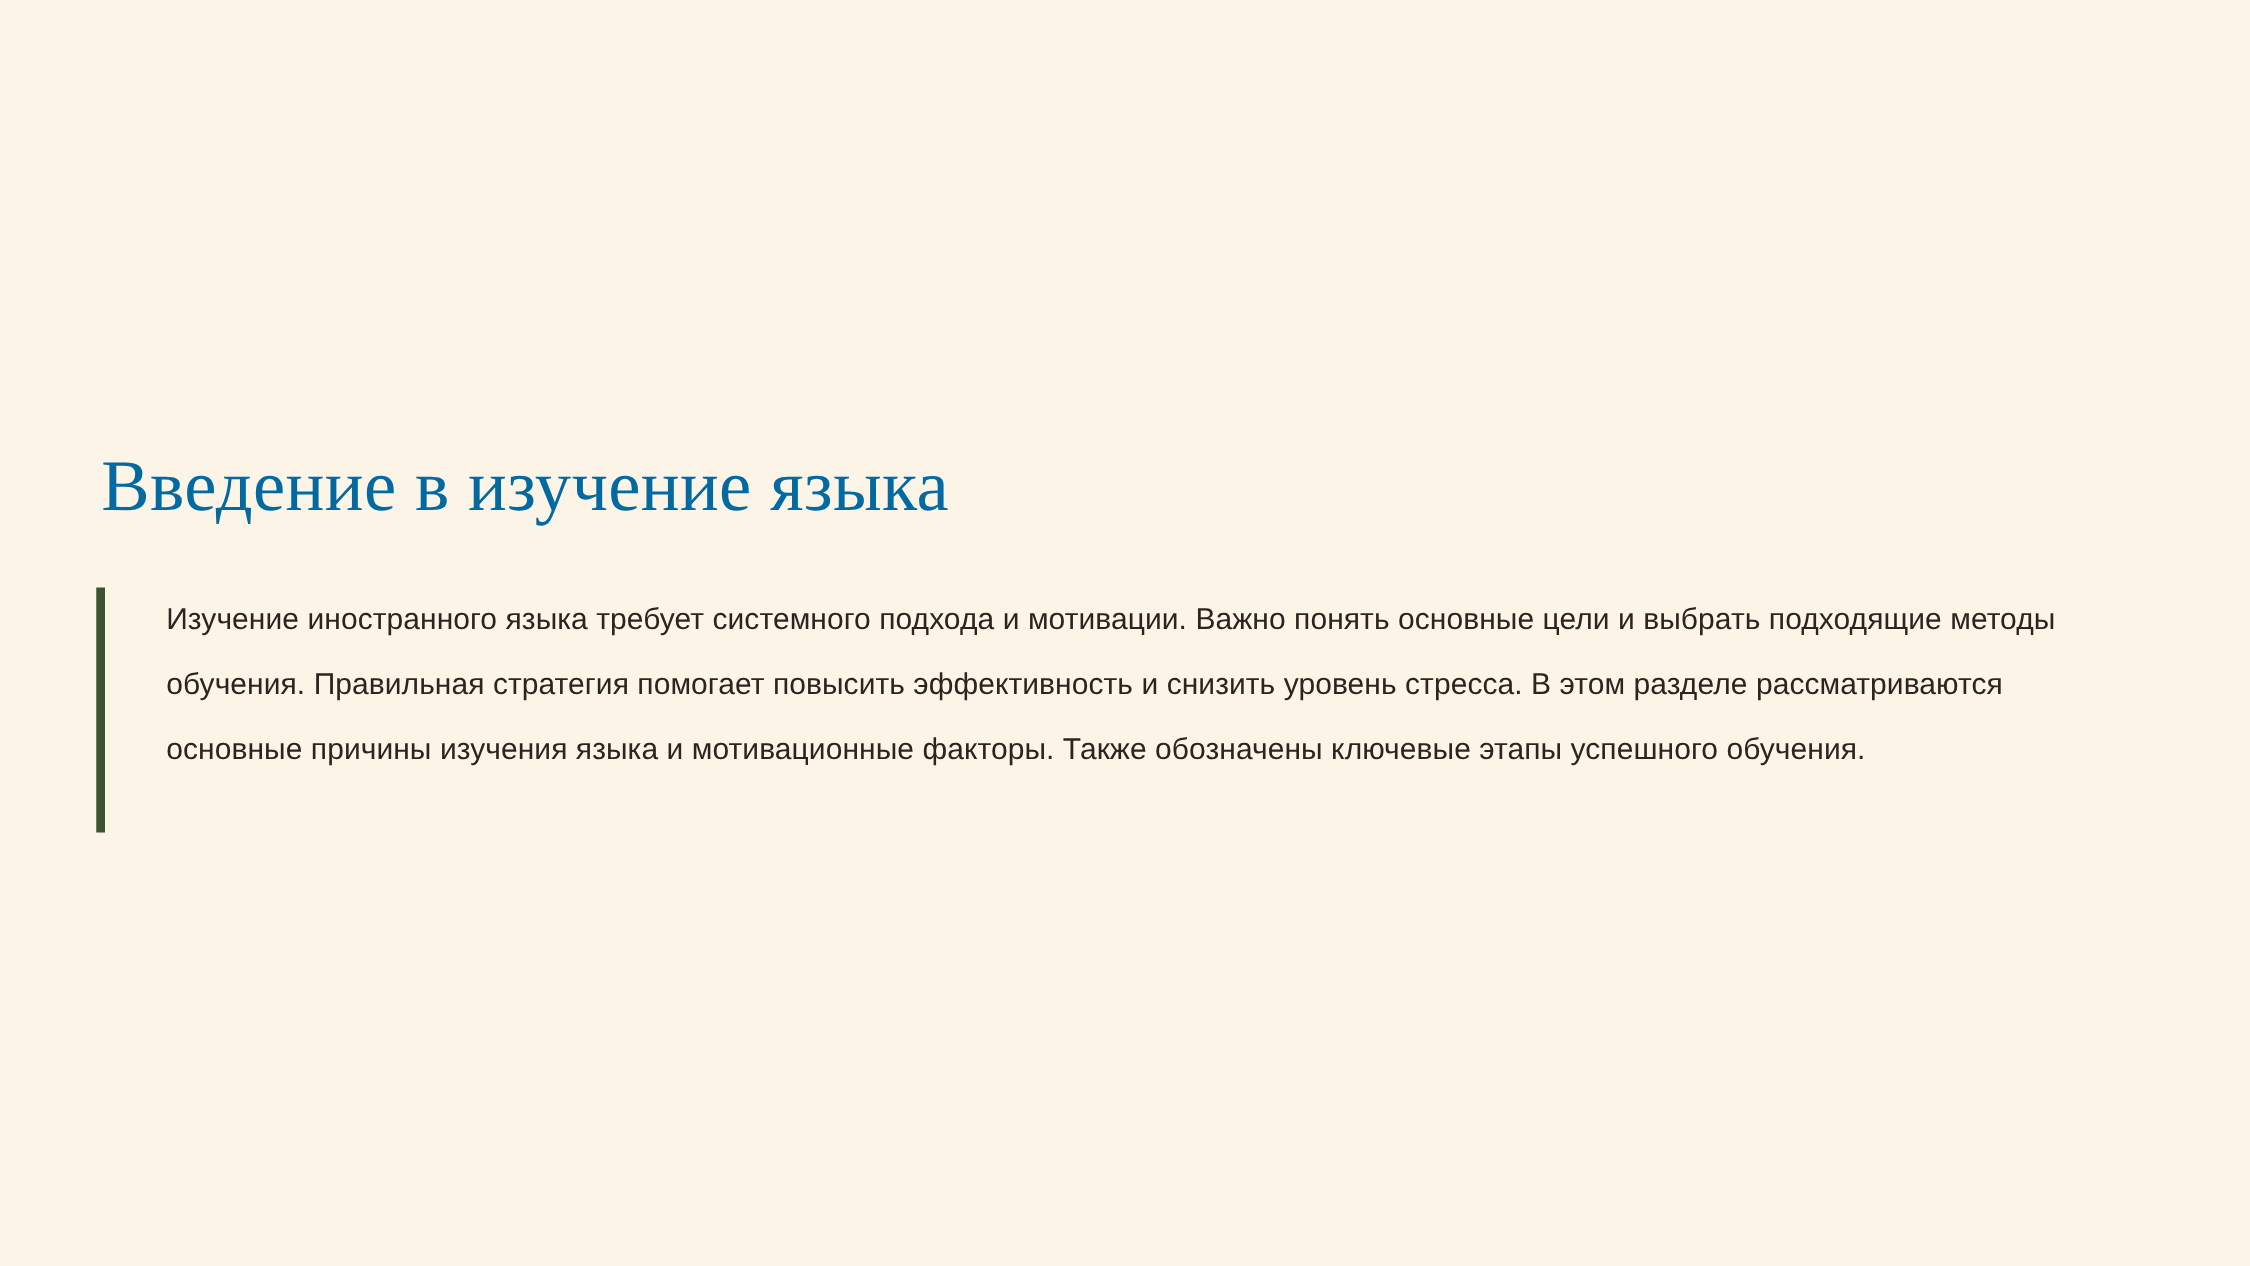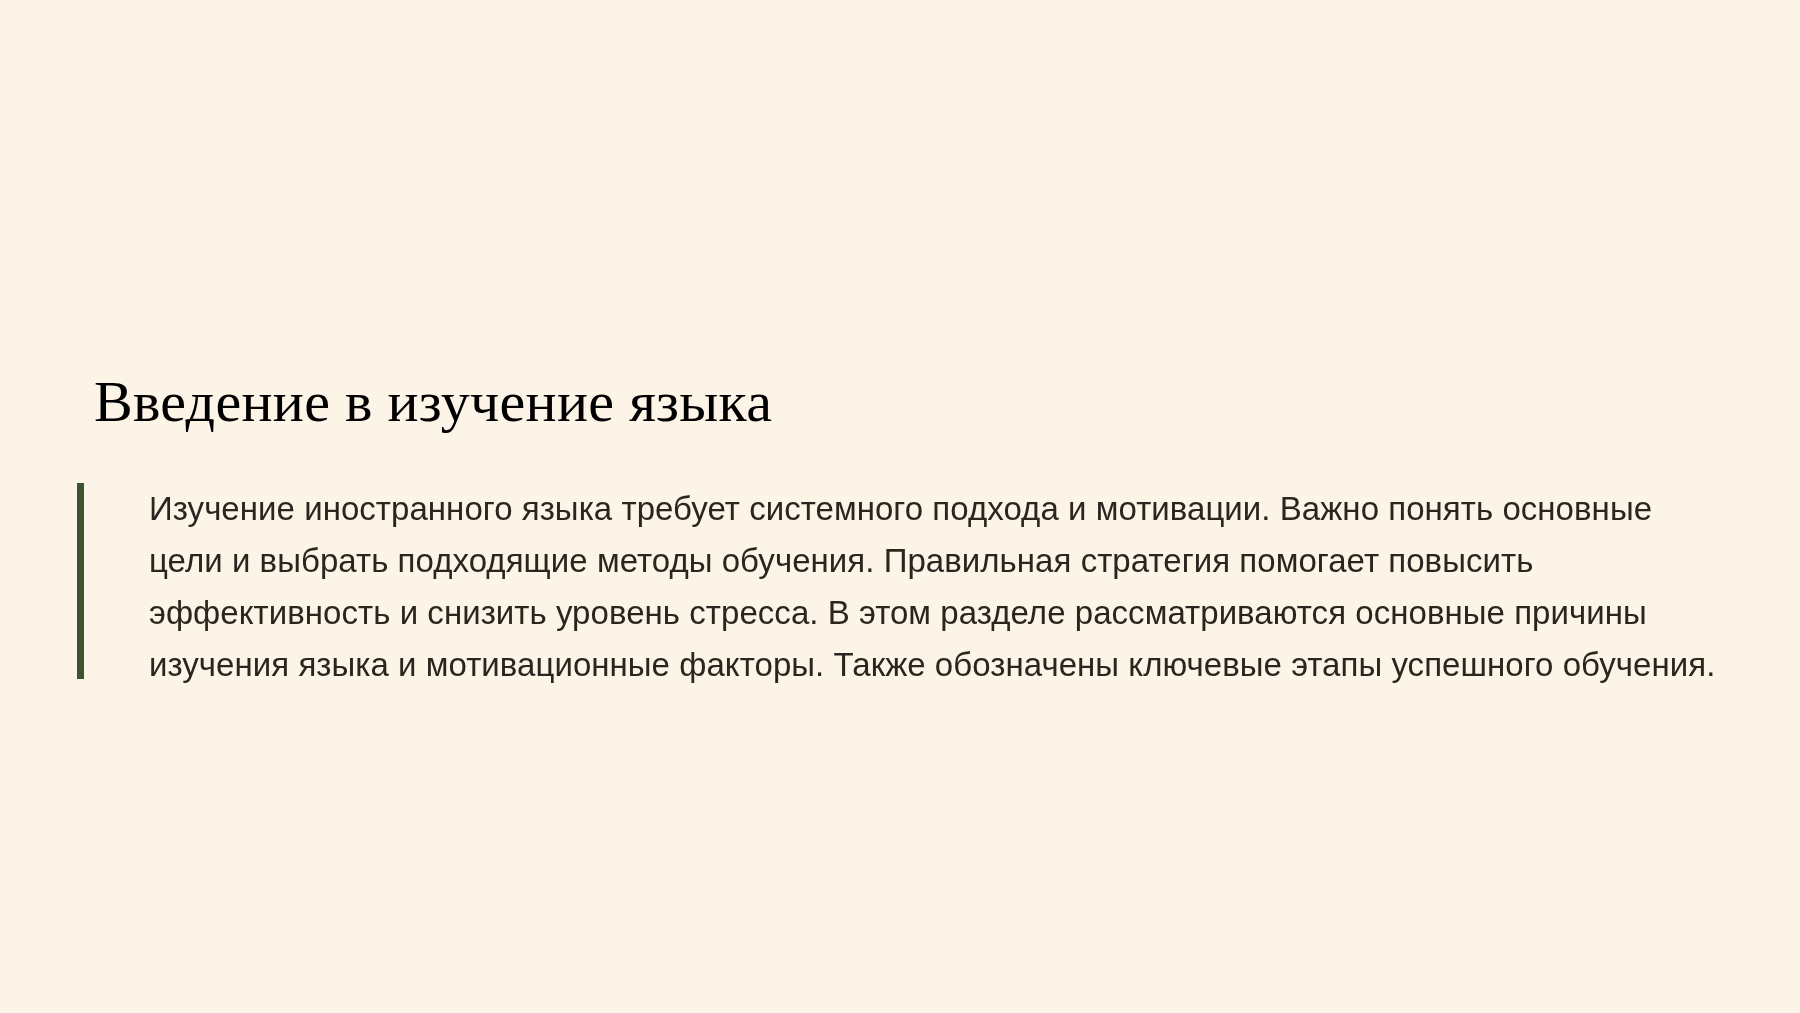--- a/index.html
+++ b/index.html
@@ -25,28 +25,28 @@
   }
 
   .content {
     position: absolute;
     left: 77px;
     top: 352px;
     width: 1650px;
   }
 
   .section-heading {
-    margin: 17px;
+    margin: 4px;
     padding: 0;
     font-family: "Liberation Serif", "DejaVu Serif", serif;
     font-weight: 400;
     font-size: 58px;
     line-height: 66px;
     letter-spacing: 0.3px;
-    color: #000000;
+    color: #0369a1;
     white-space: nowrap;
   }
 
   .quote-block {
     position: relative;
     margin-top: 48px;
     padding-left: 56px;
     min-height: 196px;
     box-sizing: border-box;
   }
@@ -55,26 +55,26 @@
     position: absolute;
     left: 0;
     top: 0;
     width: 7px;
     height: 196px;
     background: #3d5430;
     border-radius: 0;
   }
 
   .body-paragraph {
-    margin: 16px;
+    margin: 0;
     padding: 0;
     width: 1570px;
     font-family: "Liberation Sans", "DejaVu Sans", sans-serif;
     font-weight: 400;
-    font-size: 33px;
+    font-size: 24px;
     line-height: 52px;
     color: #2c251f;
     text-align: left;
     letter-spacing: 0.05px;
   }
 </style>
 </head>
 <body>
 
 <div class="page">

